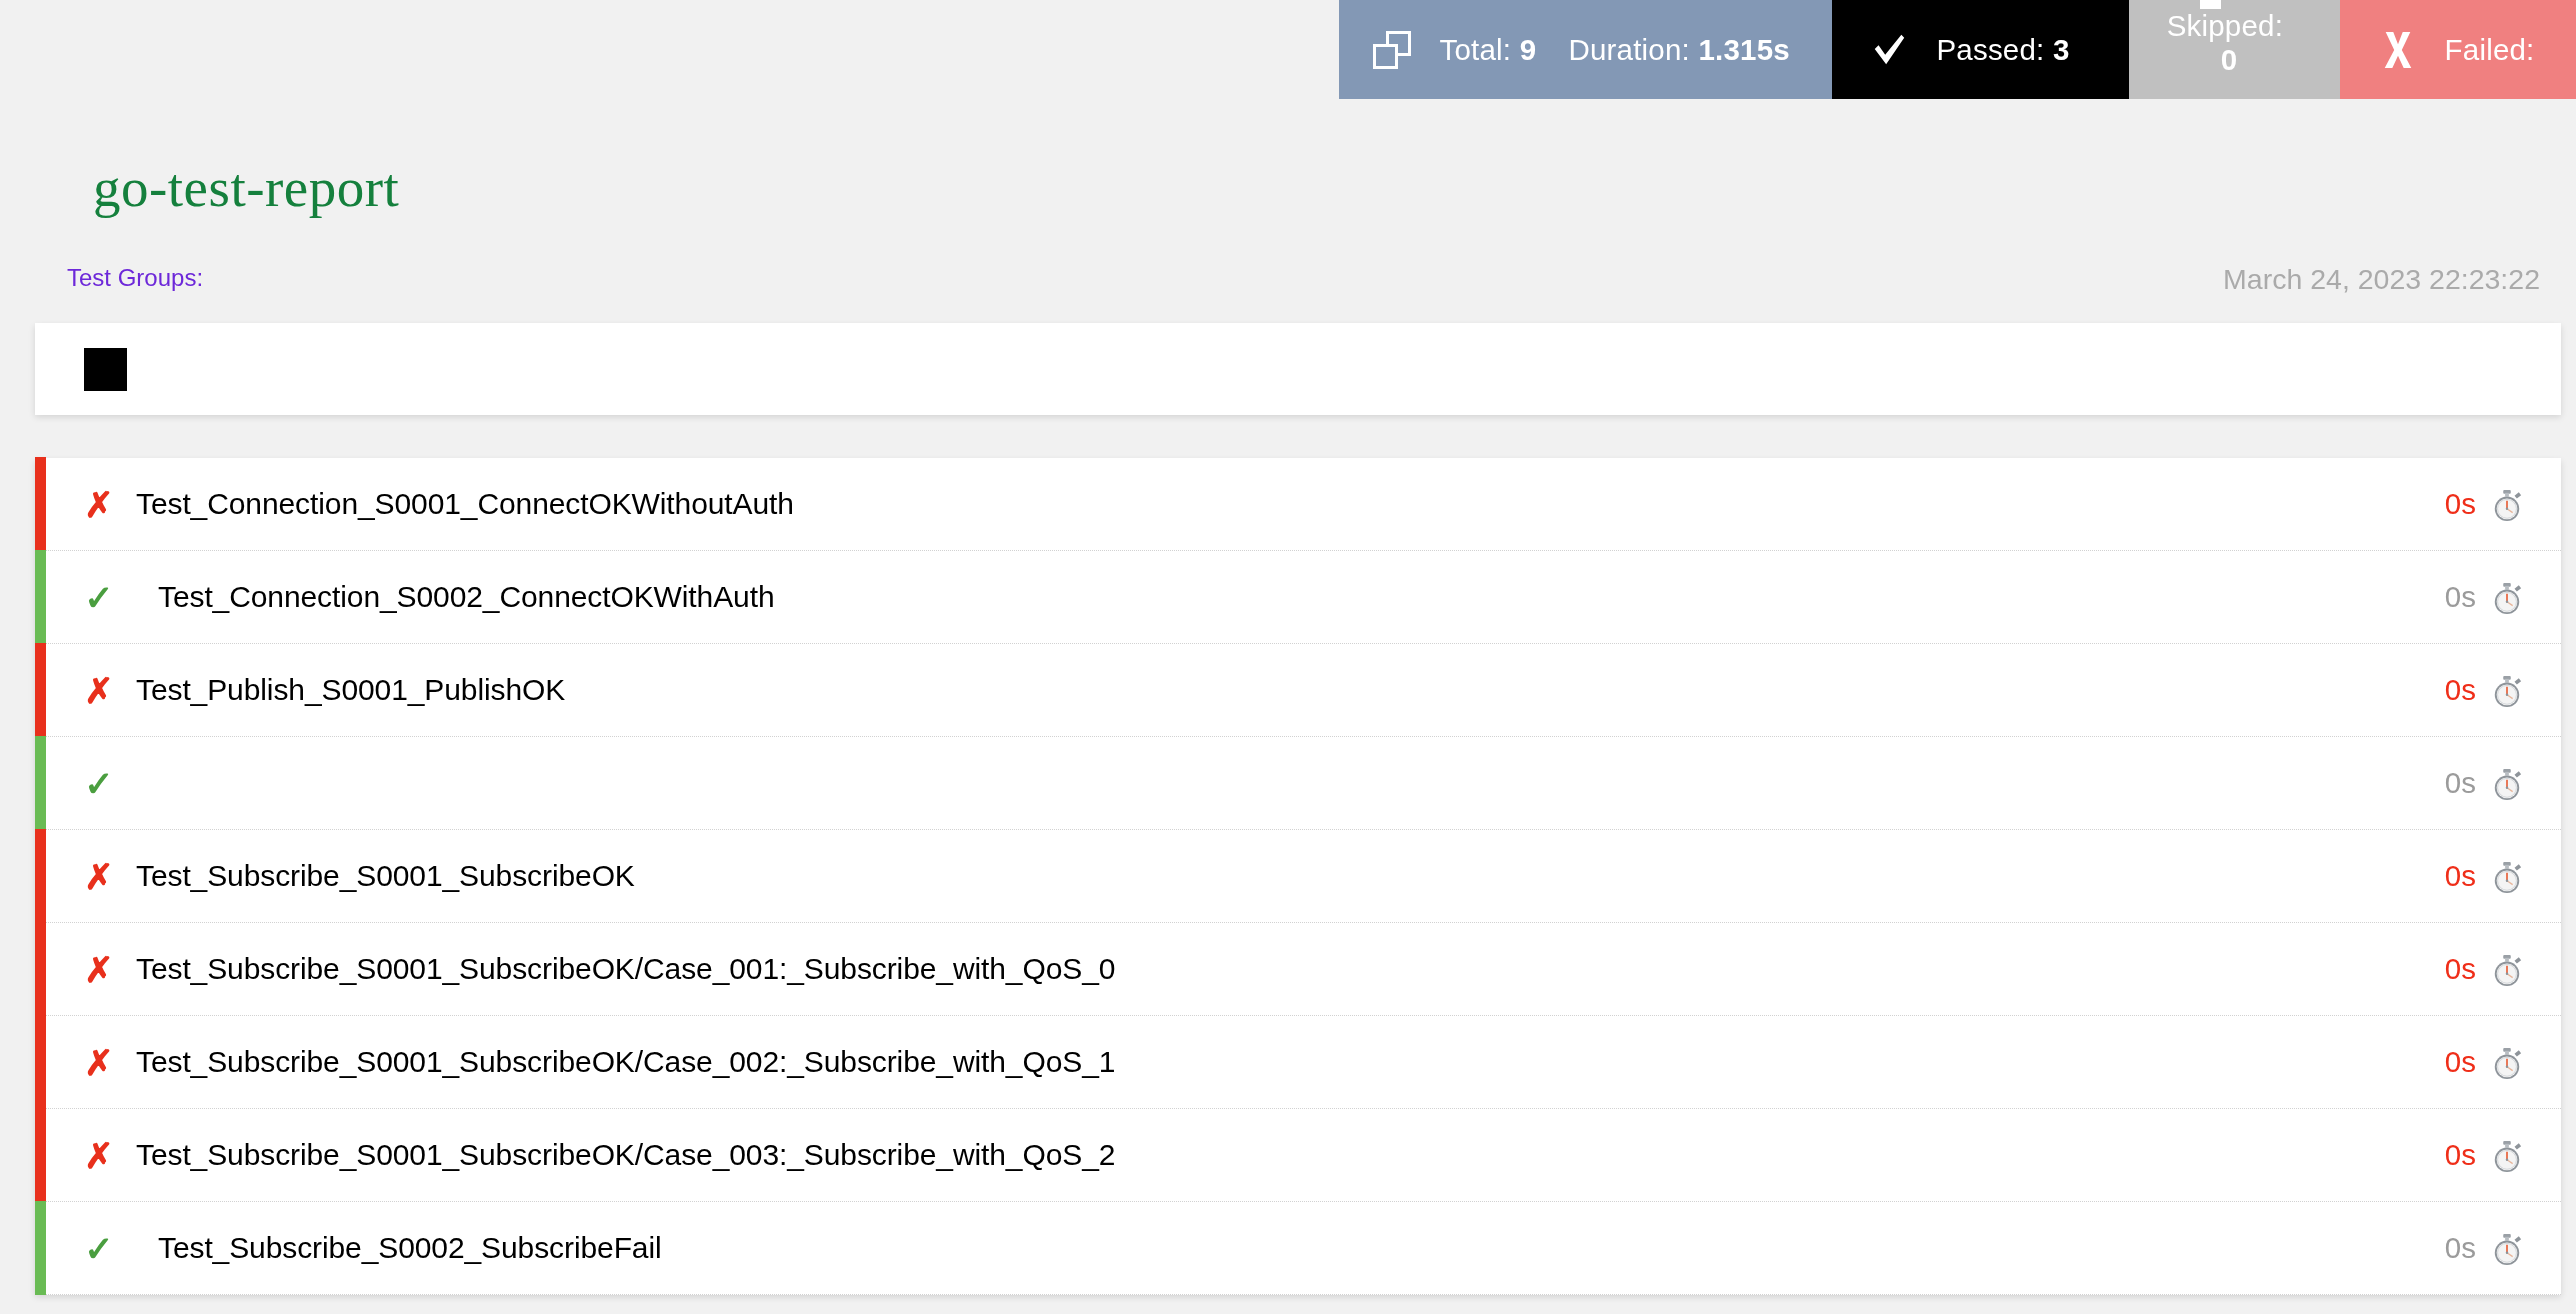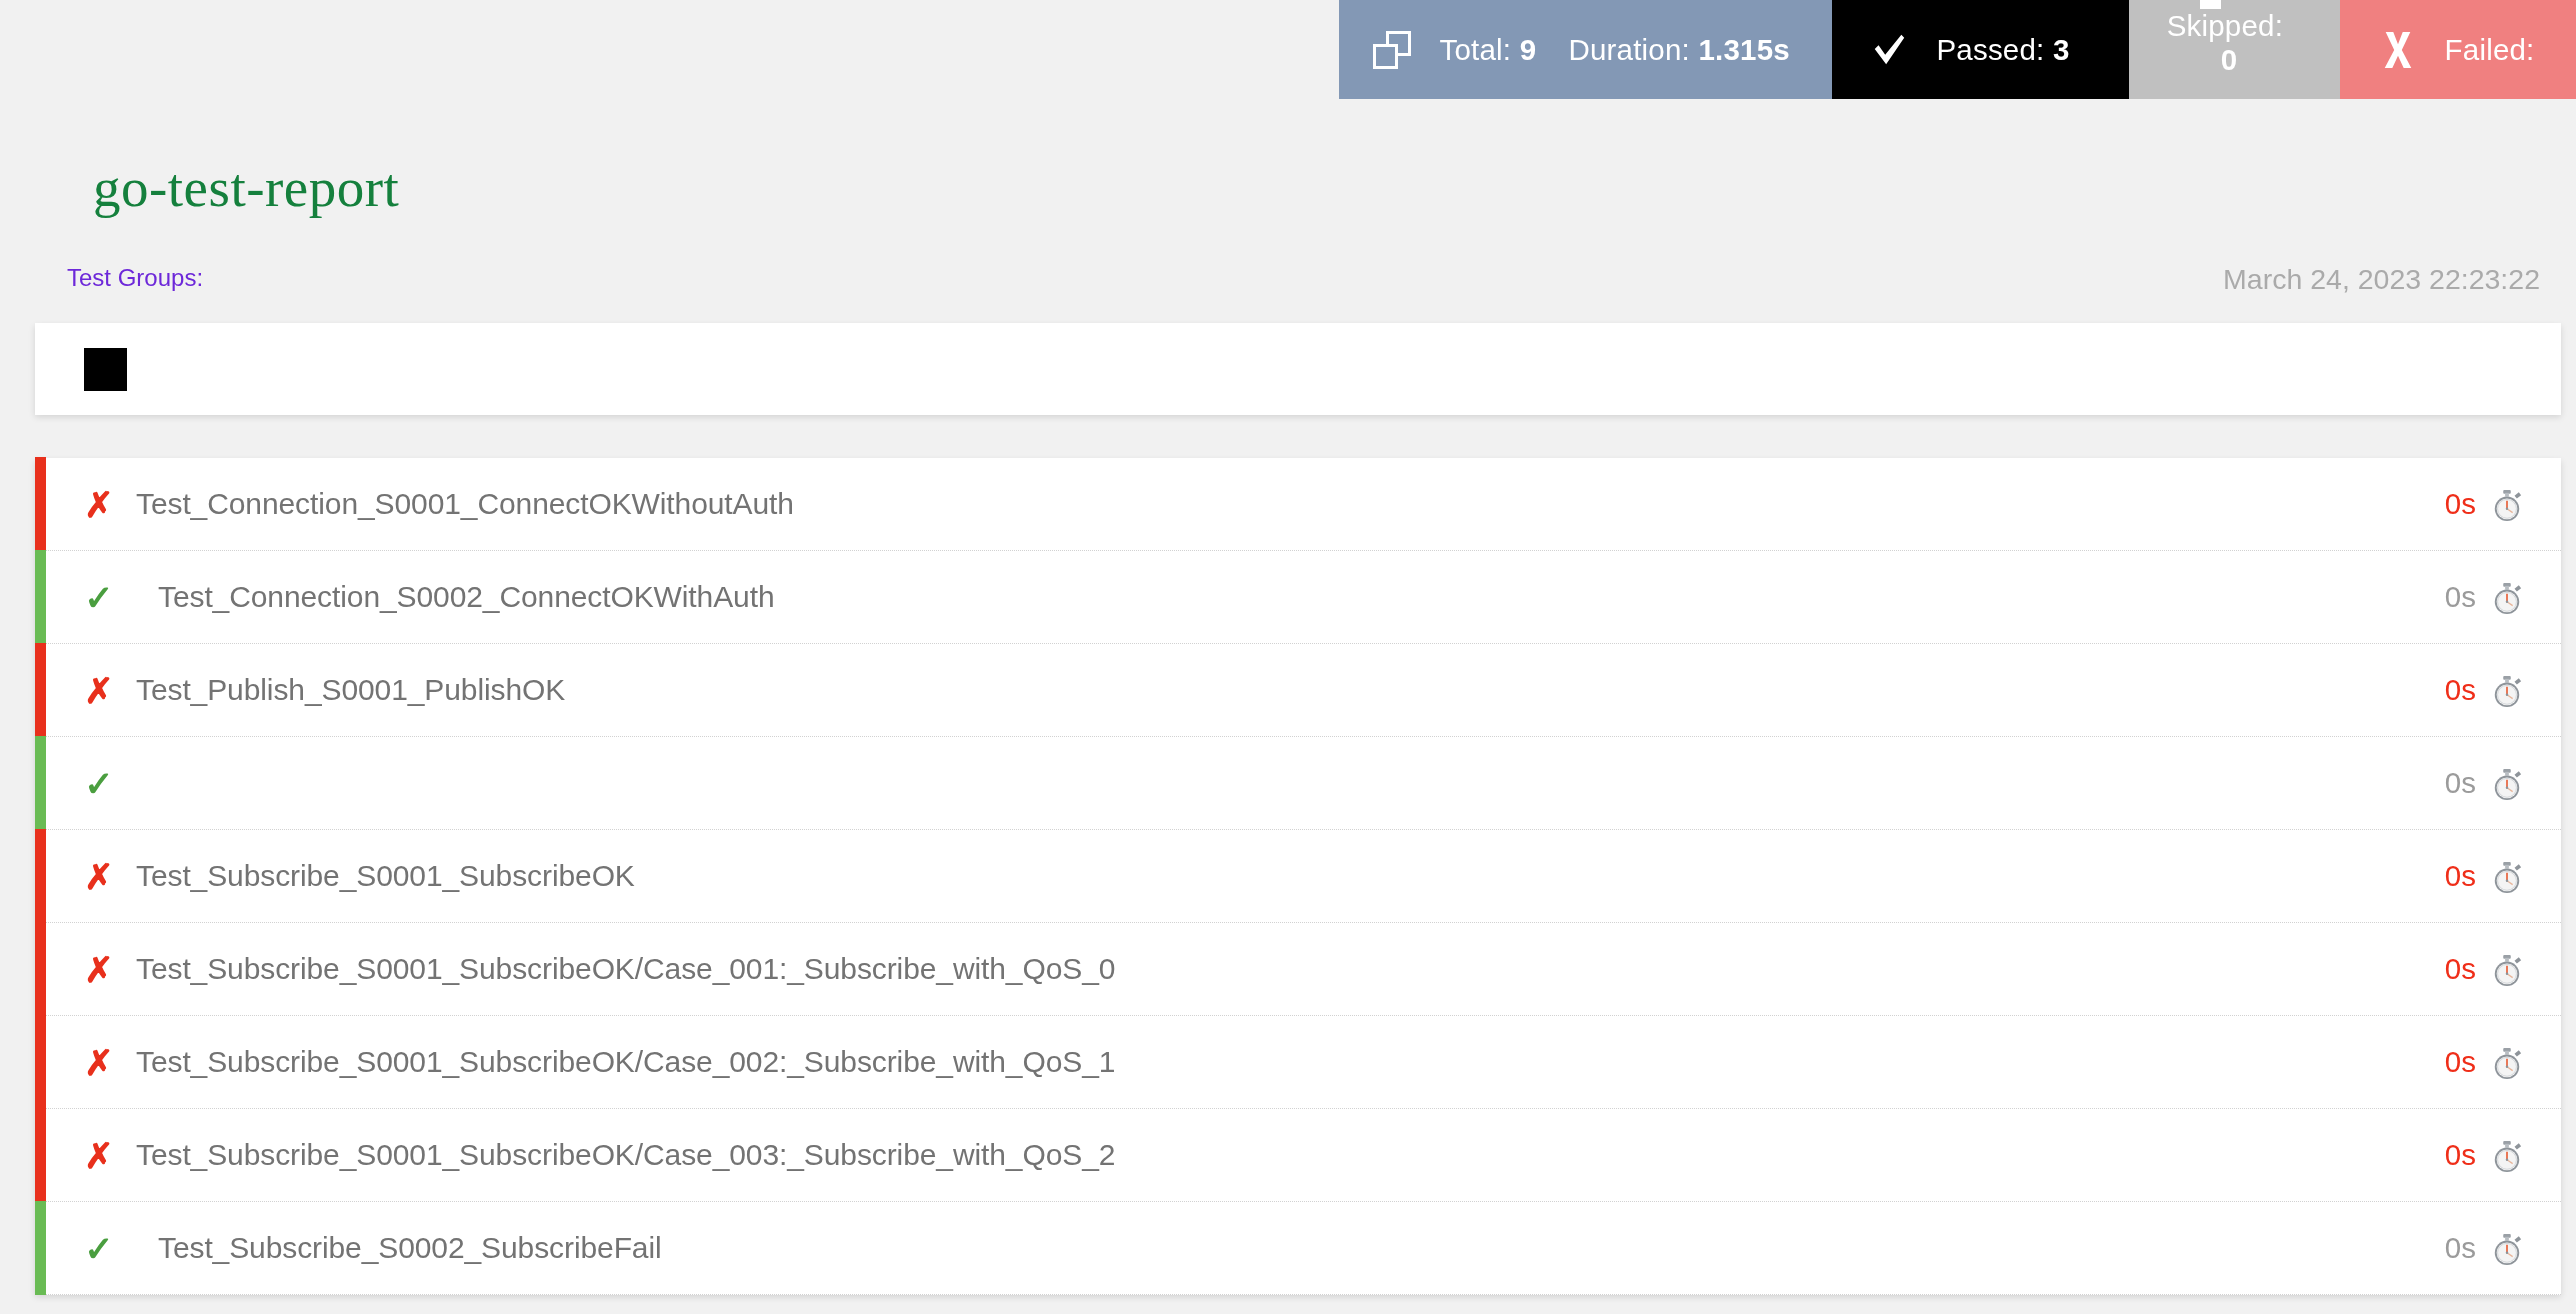--- a/index.html
+++ b/index.html
@@ -160,21 +160,21 @@
     font-size: 35px;
     font-weight: bold;
     line-height: 1;
   }
   .st-fail { color: #e8301c; }
   .st-pass { color: #4a9e3f; }
 
   .row-name {
     margin-left: 19px;
     font-size: 30px;
-    color: #737373;
+    color: #000000;
     letter-spacing: -0.1px;
     white-space: nowrap;
     overflow: hidden;
   }
   .row-name.pass-name { margin-left: 41px; }
 
   .row-spacer { flex: 1 1 auto; }
 
   .row-duration {
     font-size: 29.5px;

